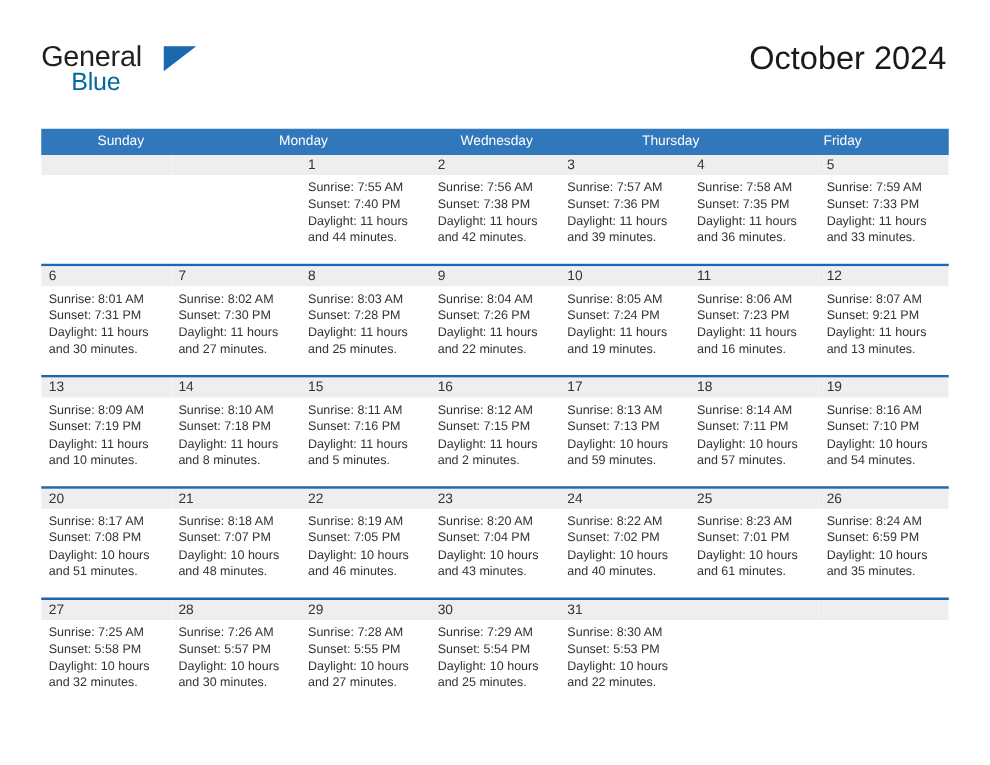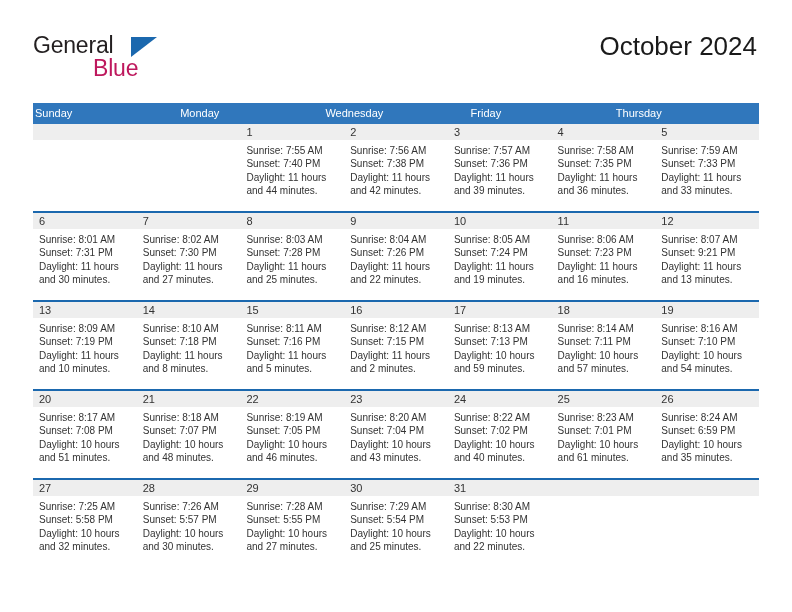--- a/index.html
+++ b/index.html
@@ -44,25 +44,24 @@
     top: 0;
     font-size: 23px;
     letter-spacing: -0.2px;
     color: #231f20;
     font-family: "Liberation Sans", sans-serif;
   }
   .brand-blue {
     position: absolute;
     left: 24px;
     top: 23px;
-    font-size: 23px;
+    font-size: 20px;
     letter-spacing: -0.2px;
-    color: #be185d;
+    color: #0369a1;
     font-family: "Liberation Sans", sans-serif;
-    margin-left: 36px;
   }
   .brand-triangle {
     position: absolute;
     left: 98px;
     top: 5px;
     width: 0;
     height: 0;
     border-left: 26px solid #1b68ae;
     border-bottom: 20px solid transparent;
   }
@@ -103,20 +102,21 @@
   }
   .dow {
     flex: 1 1 0;
     box-sizing: border-box;
     color: #ffffff;
     font-size: 11px;
     line-height: 21px;
     padding-left: 2px;
     white-space: nowrap;
     overflow: hidden;
+    margin-left: 43px;
   }
 
   .week {
     position: relative;
     border-top: 2px solid #1b68ae;
   }
   .week:first-of-type {
     border-top: none;
   }
   .week-inner {
@@ -169,22 +169,22 @@
     </div>
 
   </div>
 
   <div class="calendar">
 
     <div class="dow-row">
       <div class="dow">Sunday</div>
       <div class="dow">Monday</div>
       <div class="dow">Wednesday</div>
+      <div class="dow">Thursday</div>
       <div class="dow">Friday</div>
-      <div class="dow">Thursday</div>
     </div>
 
     <div id="weeks-container">
         <div class="week">
           <div class="week-inner">
             <div class="daycell empty">
               <div class="datenum-band"></div>
             </div>
             <div class="daycell empty">
               <div class="datenum-band"></div>

